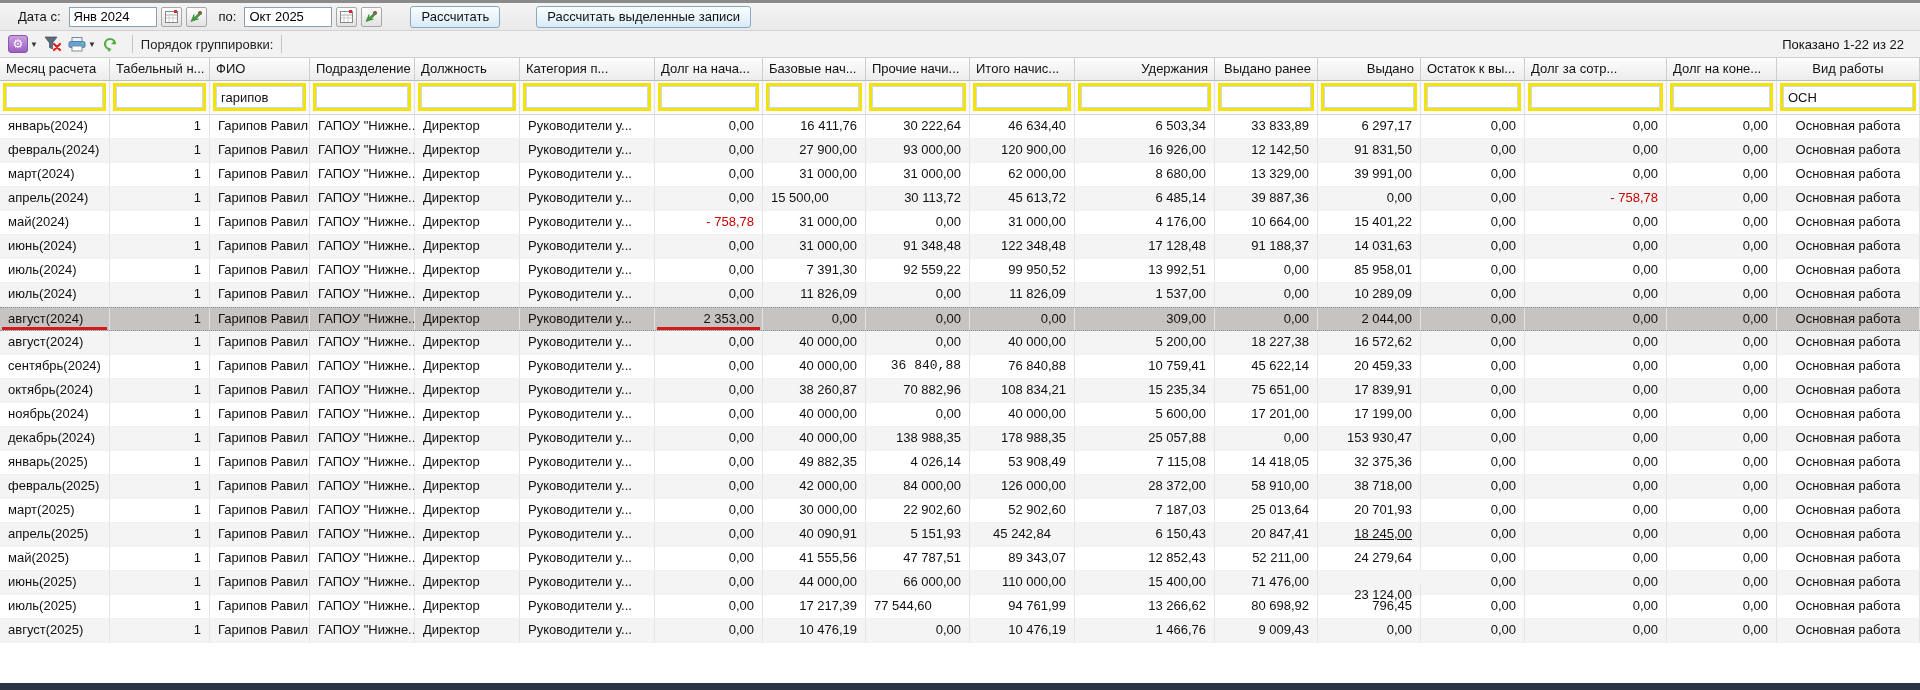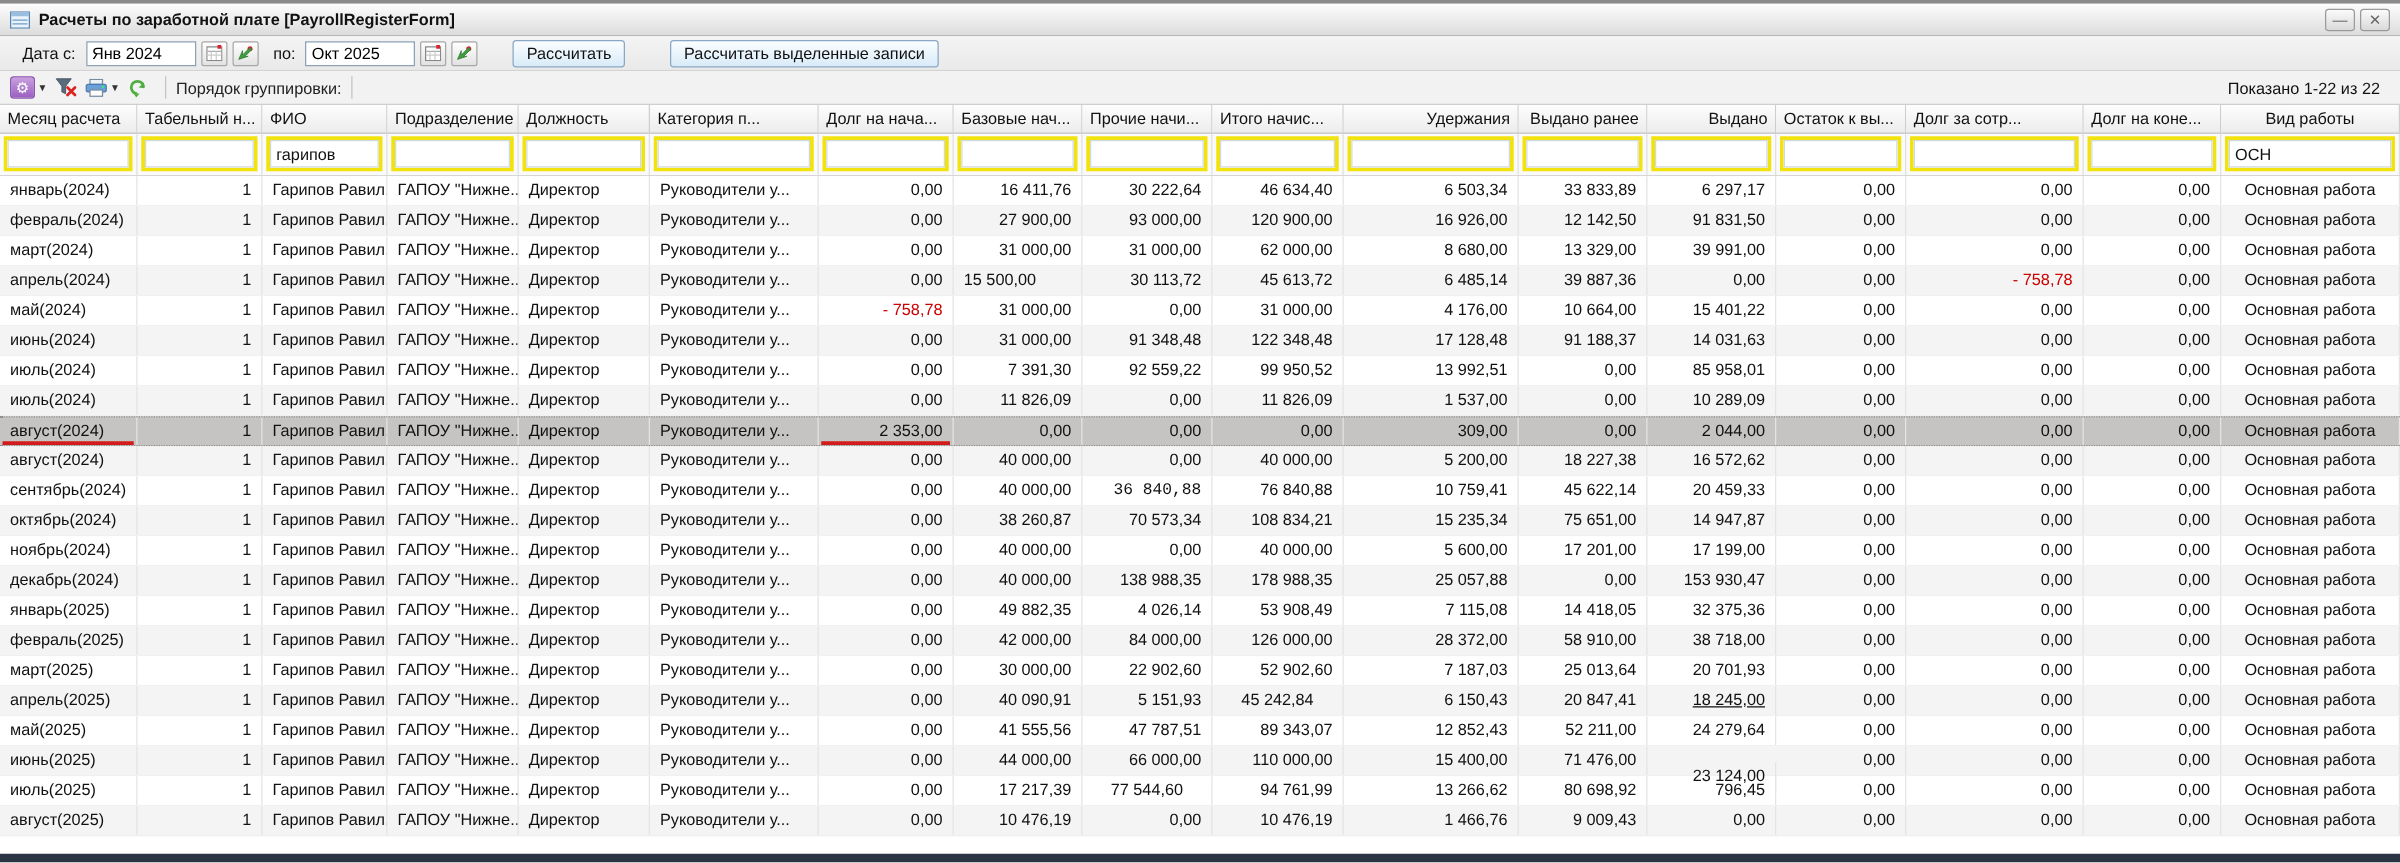--- a/index.html
+++ b/index.html
@@ -68,35 +68,20 @@
   .red-underline { position:absolute; left:2px; right:2px; bottom:0; height:3px; background:#d21c1c; }
 
   .bottom-band { position:absolute; left:0; bottom:0; width:1920px; height:7px; background:#2b3442; }
 </style>
 </head>
 <body>
 
 <div class="screen">
   <div class="top-edge"></div>
 
-  <div class="titlebar">
-    <span class="win-icon">
-      <svg width="16" height="14" viewBox="0 0 16 14">
-        <rect x="0.5" y="0.5" width="15" height="13" fill="#eaf2fb" stroke="#5b87b5"></rect>
-        <rect x="1" y="1" width="14" height="3" fill="#9cbede"></rect>
-        <line x1="2" y1="7" x2="14" y2="7" stroke="#6f9cc6" stroke-width="1"></line>
-        <line x1="2" y1="10" x2="14" y2="10" stroke="#6f9cc6" stroke-width="1"></line>
-      </svg>
-    </span>
-    <span class="title">Расчеты по заработной плате [PayrollRegisterForm]</span>
-    <span class="win-btns">
-      <span class="win-btn">—</span>
-      <span class="win-btn">✕</span>
-    </span>
-  </div>
 
   <div class="toolbar1">
     <span class="tb-label">Дата с:</span>
     <input class="date-input" value="Янв 2024" style="">
     <span class="mini-btn">
       <svg width="13" height="13" viewBox="0 0 13 13">
         <rect x="0.5" y="1.5" width="12" height="11" fill="#fff" stroke="#888"></rect>
         <rect x="9" y="0" width="3" height="3" fill="#d23"></rect>
         <line x1="1" y1="5" x2="12" y2="5" stroke="#aaa"></line>
         <line x1="1" y1="8" x2="12" y2="8" stroke="#ccc"></line>
@@ -450,25 +435,25 @@
         </div>
         <div class="row alt">
           <div class="cell" style="width: 110px; text-align: left;">октябрь(2024)</div>
           <div class="cell" style="width: 100px; text-align: right;">1</div>
           <div class="cell" style="width: 100px; text-align: left;">Гарипов Равил...</div>
           <div class="cell" style="width: 105px; text-align: left;">ГАПОУ "Нижне...</div>
           <div class="cell" style="width: 105px; text-align: left;">Директор</div>
           <div class="cell" style="width: 135px; text-align: left;">Руководители у...</div>
           <div class="cell" style="width: 108px; text-align: right;">0,00</div>
           <div class="cell" style="width: 103px; text-align: right;">38 260,87</div>
-          <div class="cell" style="width: 104px; text-align: right;">70 573,34</div>
+          <div class="cell" style="width: 104px; text-align: right;">70 882,96</div>
           <div class="cell" style="width: 105px; text-align: right;">108 834,21</div>
           <div class="cell" style="width: 140px; text-align: right;">15 235,34</div>
           <div class="cell" style="width: 103px; text-align: right;">75 651,00</div>
-          <div class="cell" style="width: 103px; text-align: right;">14 947,87</div>
+          <div class="cell" style="width: 103px; text-align: right;">17 839,91</div>
           <div class="cell" style="width: 104px; text-align: right;">0,00</div>
           <div class="cell" style="width: 142px; text-align: right;">0,00</div>
           <div class="cell" style="width: 110px; text-align: right;">0,00</div>
           <div class="cell" style="width: 143px; text-align: center;">Основная работа</div>
         </div>
         <div class="row">
           <div class="cell" style="width: 110px; text-align: left;">ноябрь(2024)</div>
           <div class="cell" style="width: 100px; text-align: right;">1</div>
           <div class="cell" style="width: 100px; text-align: left;">Гарипов Равил...</div>
           <div class="cell" style="width: 105px; text-align: left;">ГАПОУ "Нижне...</div>
@@ -621,21 +606,21 @@
         </div>
         <div class="row">
           <div class="cell" style="width: 110px; text-align: left;">июль(2025)</div>
           <div class="cell" style="width: 100px; text-align: right;">1</div>
           <div class="cell" style="width: 100px; text-align: left;">Гарипов Равил...</div>
           <div class="cell" style="width: 105px; text-align: left;">ГАПОУ "Нижне...</div>
           <div class="cell" style="width: 105px; text-align: left;">Директор</div>
           <div class="cell" style="width: 135px; text-align: left;">Руководители у...</div>
           <div class="cell" style="width: 108px; text-align: right;">0,00</div>
           <div class="cell" style="width: 103px; text-align: right;">17 217,39</div>
-          <div class="cell" style="width: 104px; text-align: center;">77 544,60</div>
+          <div class="cell" style="width: 104px; text-align: left;">77 544,60</div>
           <div class="cell" style="width: 105px; text-align: right;">94 761,99</div>
           <div class="cell" style="width: 140px; text-align: right;">13 266,62</div>
           <div class="cell" style="width: 103px; text-align: right;">80 698,92</div>
           <div class="cell" style="width: 103px; text-align: right;">796,45</div>
           <div class="cell" style="width: 104px; text-align: right;">0,00</div>
           <div class="cell" style="width: 142px; text-align: right;">0,00</div>
           <div class="cell" style="width: 110px; text-align: right;">0,00</div>
           <div class="cell" style="width: 143px; text-align: center;">Основная работа</div>
         </div>
         <div class="row alt">

